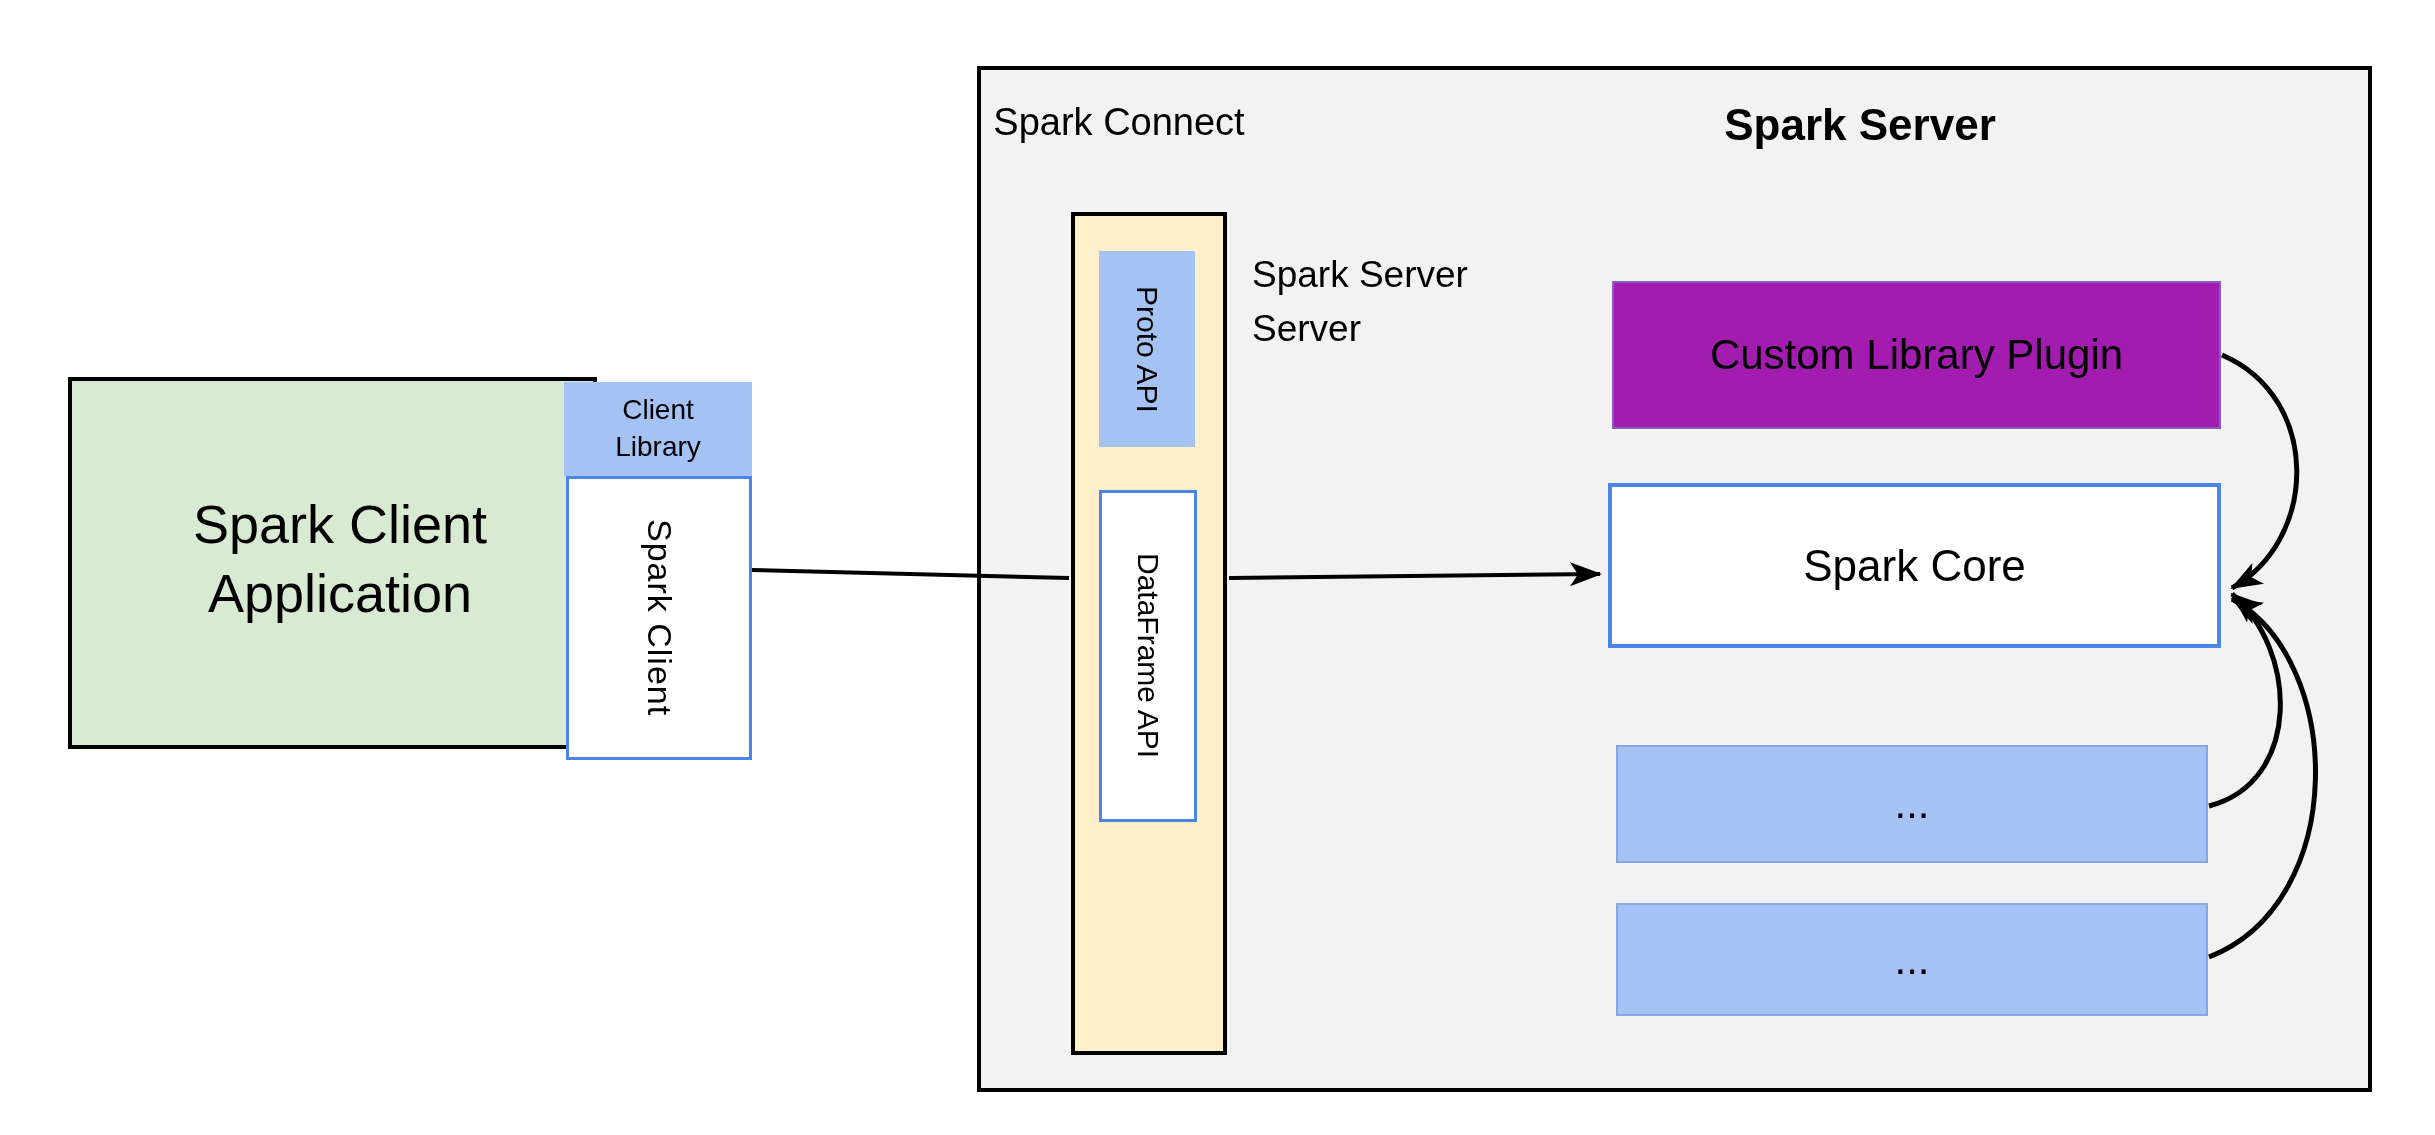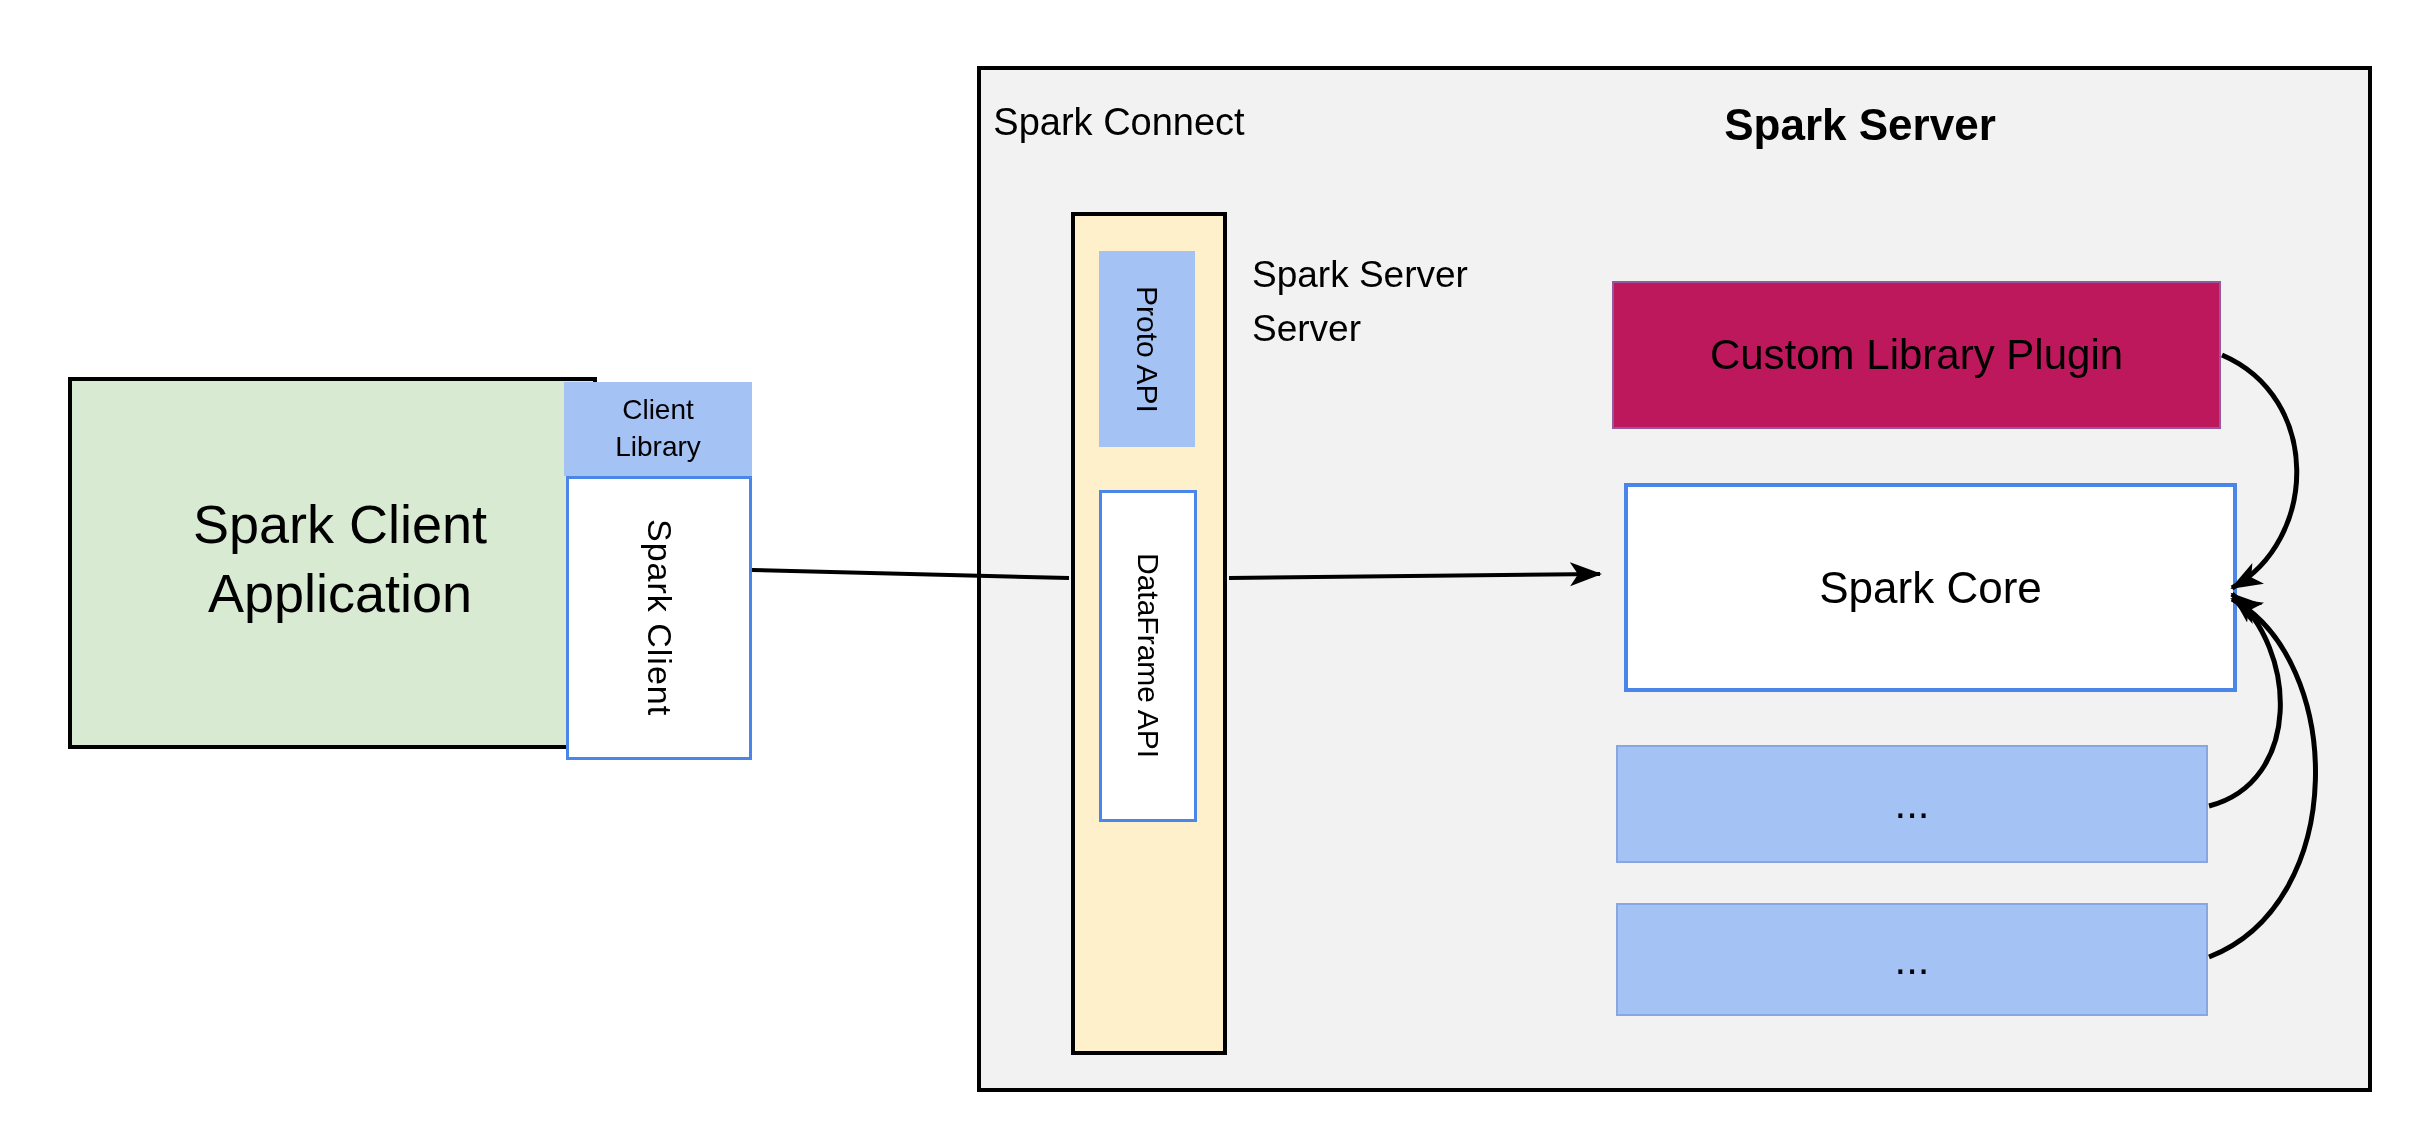--- a/index.html
+++ b/index.html
@@ -19,23 +19,23 @@
   .spark-client-box .vtext{font-size:34px;letter-spacing:1px;}
   
   .gray-box{left:977px;top:66px;width:1395px;height:1026px;background:#f2f2f2;border:4px solid #000;}
   .connect-api-label{left:944px;top:96px;width:350px;font-size:38px;line-height:1.42;text-align:center;}
   .yellow-box{left:1071px;top:212px;width:156px;height:843px;background:#fdf0cb;border:4px solid #000;}
   .proto-api{left:1099px;top:251px;width:96px;height:196px;background:#a4c2f4;font-size:30px;}
   .dataframe-api{left:1099px;top:490px;width:98px;height:332px;background:#fff;border:3px solid #4a86e8;font-size:30px;}
   .server-lib-label{left:1252px;top:248px;width:330px;font-size:37px;line-height:1.45;text-align:left;}
   
   .server-title{left:1610px;top:100px;width:500px;font-size:44px;font-weight:bold;text-align:center;}
-  .plugin-box{left:1612px;top:281px;width:609px;height:148px;background:#be185d;
+  .plugin-box{left:1612px;top:281px;width:609px;height:148px;background:#a21caf;
     border:2px solid rgba(110,145,210,0.55);font-size:42px;}
-  .core-box{left:1608px;top:483px;width:613px;height:209px;background:#fff;border:4px solid #4a86e8;font-size:44px;margin-left:16px;}
+  .core-box{left:1608px;top:483px;width:613px;height:165px;background:#fff;border:4px solid #4a86e8;font-size:44px;}
   .dots-box1{left:1616px;top:745px;width:592px;height:118px;background:#a4c2f4;
     border:2px solid rgba(110,145,210,0.55);font-size:42px;}
   .dots-box2{left:1616px;top:903px;width:592px;height:113px;background:#a4c2f4;
     border:2px solid rgba(110,145,210,0.55);font-size:42px;}
   
   #connectors{position:absolute;left:0;top:0;width:2435px;height:1135px;pointer-events:none;}
 </style>
 </head>
 <body>
 

